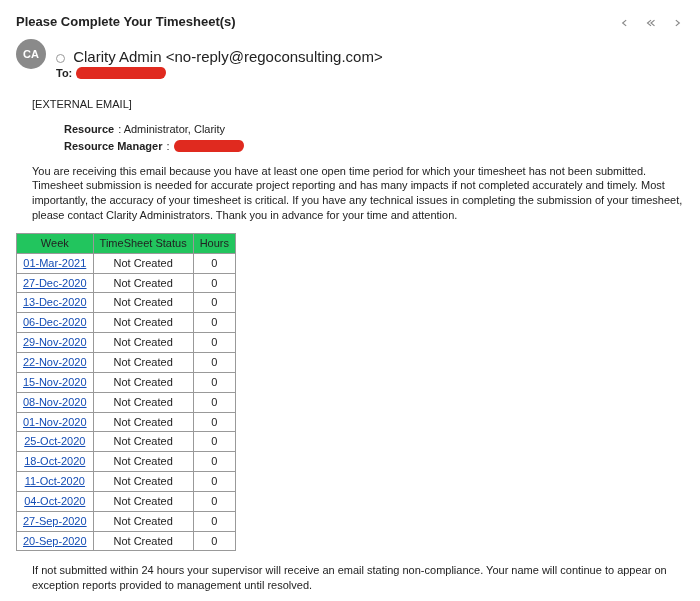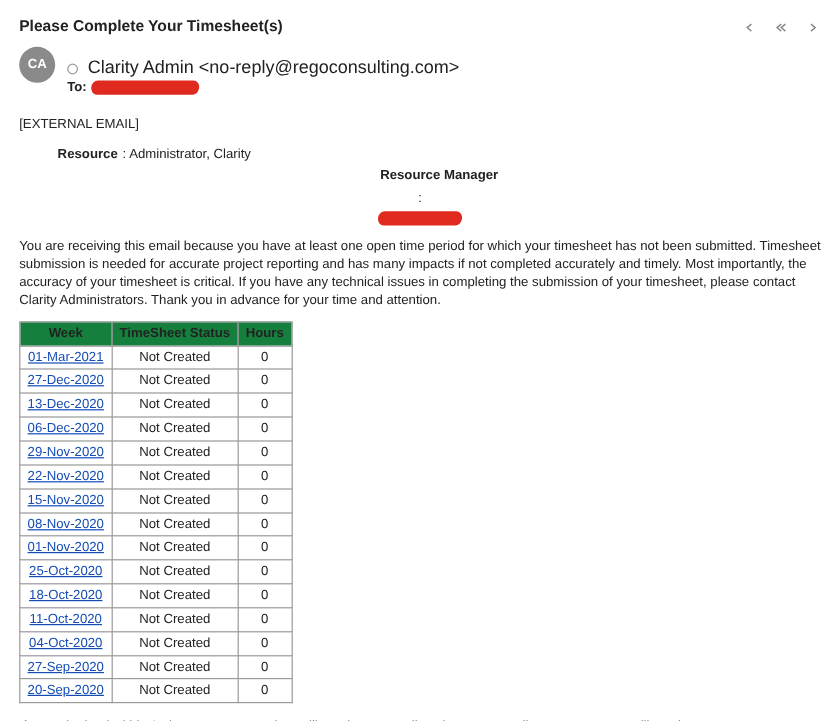--- a/index.html
+++ b/index.html
@@ -57,36 +57,36 @@
     width: 90px; height: 12px;
     background: #e02a1f;
     border-radius: 6px 6px 6px 6px / 7px 7px 7px 7px;
     transform: skewX(-4deg);
   }
   .date {
     font-size: 10px; color: #888; white-space: nowrap;
     margin-left: 8px;
   }
   .body-block { margin-top: 18px; line-height: 1.35; }
-  .body-block p { margin: 0 0 10px 0; }
+  .body-block p { margin: 0 0 10px 16px; }
   .bold { font-weight: 700; padding-left: 32px; }
   .external-tag { font-size: 11px; margin-bottom: 10px; }
   .resline { display: flex; align-items: center; gap: 4px; }
   table.ts {
     border-collapse: collapse;
     margin-top: 4px;
     margin-bottom: 12px;
   }
   table.ts th, table.ts td {
     border: 1px solid #999;
     padding: 2px 6px;
     font-size: 11px;
     text-align: center;
   }
-  table.ts th { background: #15803d; font-weight: 700; }
+  table.ts th { background: #22c55e; font-weight: 400; }
   table.ts td.week a {
     color: #154db5;
   }
 </style>
 </head>
 <body>
 
 <div class="header-row">
   <div class="subject">Please Complete Your Timesheet(s)</div>
   <div class="actions">
@@ -126,21 +126,21 @@
   </div>
 </div>
 
 <div class="body-block">
   <p class="external-tag">[EXTERNAL EMAIL]</p>
 
   <p class="resline">
     <span class="bold">Resource</span>
     <span>: Administrator, Clarity</span>
   </p>
-  <p class="resline" style="margin-top:-8px;flex-direction:column;">
+  <p class="resline" style="margin-top:-8px;">
     <span class="bold">Resource Manager</span>
     <span>: </span>
     <span class="redact" style="width:70px;"></span>
   </p>
 
   <p>You are receiving this email because you have at least one open time period for which your timesheet has not been submitted. Timesheet submission is needed for accurate project reporting and has many impacts if not completed accurately and timely. Most importantly, the accuracy of your timesheet is critical. If you have any technical issues in completing the submission of your timesheet, please contact Clarity Administrators. Thank you in advance for your time and attention.</p>
 
   <table class="ts">
     <thead>
       <tr>

